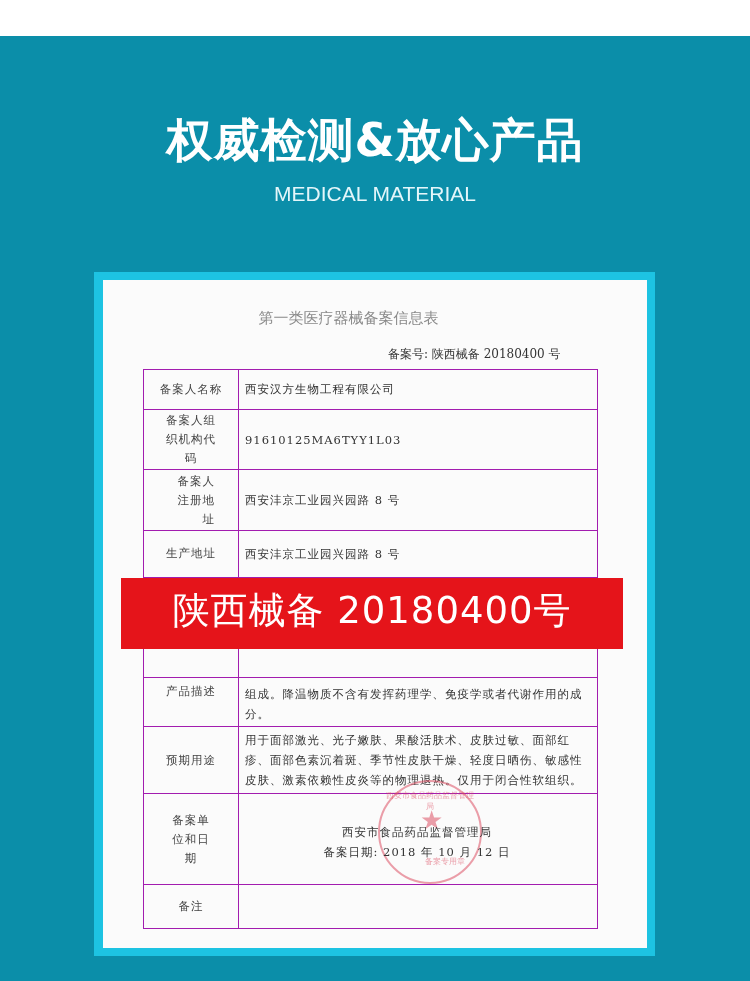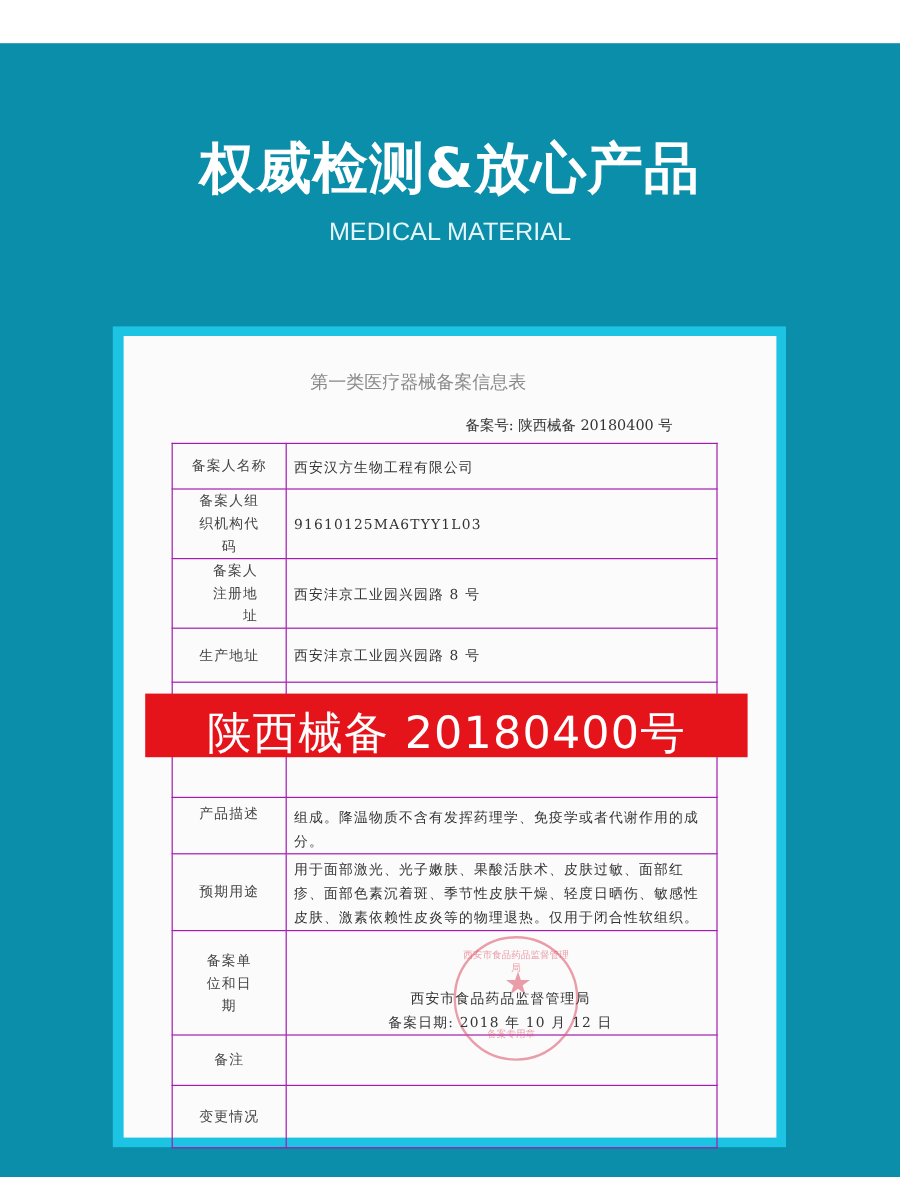--- a/index.html
+++ b/index.html
@@ -49,41 +49,41 @@
       border: 1px solid #a21caf;
       padding: 0 6px;
       vertical-align: middle;
     }
     table.info td.label {
       width: 82px; text-align: center; color: #444; line-height: 19px;
       letter-spacing: 1px;
     }
     table.info td.value { text-align: left; line-height: 20px; letter-spacing: 1px; }
     .banner {
-      position: absolute; left: 121px; top: 578px; width: 502px; height: 53px;
+      position: absolute; left: 121px; top: 578px; width: 502px; height: 71px;
       background: #e5141a;
       color: #ffffff; font-size: 37px; line-height: 65px; text-align: center;
       font-family: "DejaVu Sans", sans-serif; letter-spacing: 1px;
     }
     .stamp {
       position: absolute; left: 378px; top: 780px; width: 104px; height: 104px;
       border-radius: 50%; border: 2px solid rgba(220,80,100,0.55);
       box-sizing: border-box;
     }
     .stamp-star {
       position: absolute; left: 420px; top: 807px; font-size: 26px;
       color: rgba(220,80,100,0.55); line-height: 26px;
     }
     .stamp-text-top {
       position: absolute; left: 384px; top: 790px; width: 92px; text-align: center;
       font-size: 8px; color: rgba(220,80,100,0.55);
       font-family: "DejaVu Serif", serif;
     }
     .stamp-text-bottom {
-      position: absolute; left: 380px; top: 856px; width: 92px; text-align: center;
+      position: absolute; left: 399px; top: 856px; width: 92px; text-align: center;
       font-size: 8px; color: rgba(220,80,100,0.55);
       font-family: "DejaVu Serif", serif;
     }
     .authority {
       position: absolute; left: 237px; top: 822px; width: 360px; text-align: center;
       font-family: "DejaVu Serif", serif; font-size: 11.5px; color: #333; line-height: 20px;
       letter-spacing: 1px;
     }
   </style>
 </head>
@@ -141,24 +141,20 @@
   <tr style="height:87px">
     <td class="label">
           <span style="display:block;width:48px;margin:0 auto;">备案单位和日期</span>
         </td>
     <td class="value"></td>
   </tr>
   <tr style="height:42px">
     <td class="label">备注</td>
     <td class="value"></td>
   </tr>
-  <tr style="height:52px">
-    <td class="label">变更情况</td>
-    <td class="value"></td>
-  </tr>
 </tbody>
   </table>
 
 <div class="stamp"></div>
 <div class="stamp-text-top">西安市食品药品监督管理局</div>
 <div class="stamp-star">★</div>
 <div class="stamp-text-bottom">备案专用章</div>
 
 <div class="authority">
   <div>西安市食品药品监督管理局</div>

